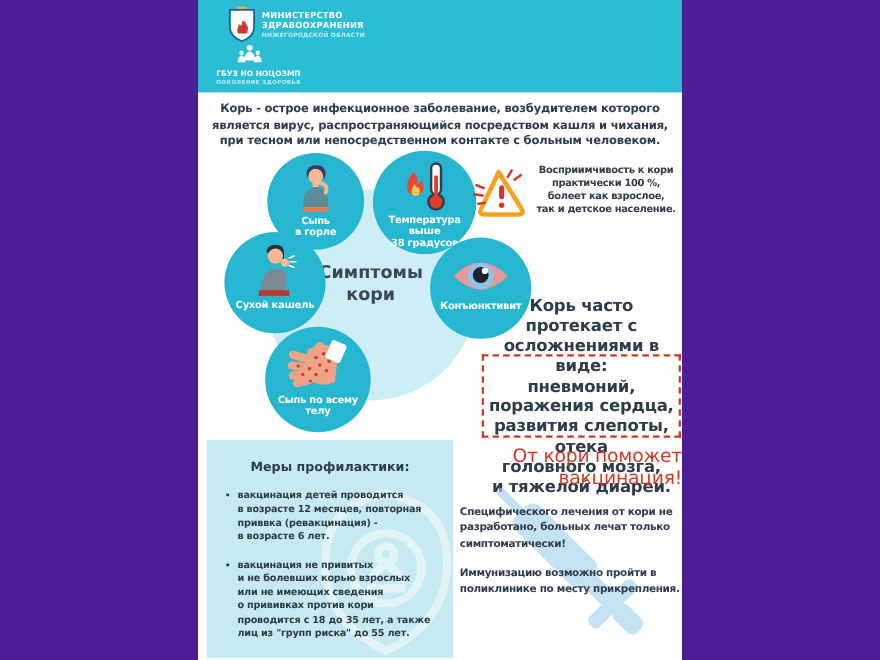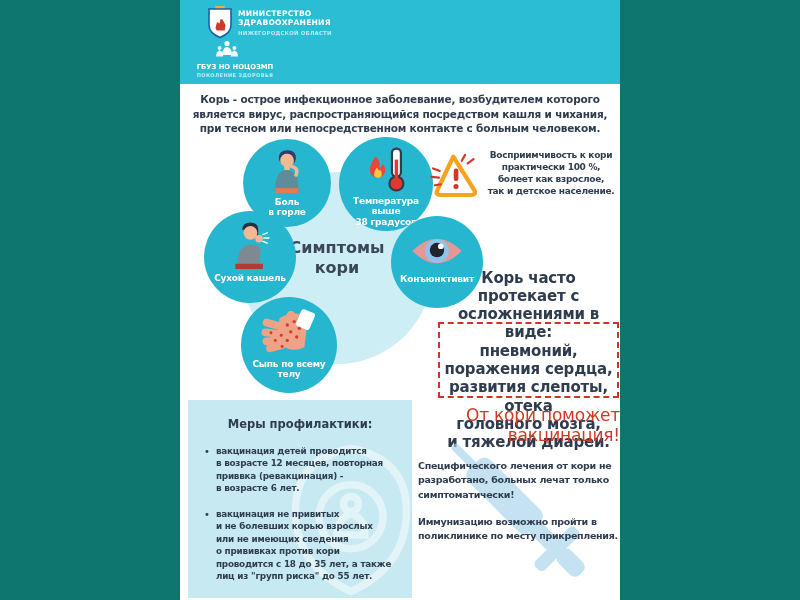--- a/index.html
+++ b/index.html
@@ -1,18 +1,18 @@
 <!DOCTYPE html>
 <html><head>
 <meta charset="utf-8">
 <style>
   * { margin:0; padding:0; box-sizing:border-box; }
   html,body { width:800px; height:600px; background:#ffffff; overflow:hidden;
               font-family:"DejaVu Sans","Liberation Sans",sans-serif; }
-  .page { position:relative; width:800px; height:600px; background:#0f766e; }
+  .page { position:relative; width:800px; height:600px; background:#4c1d95; }
   .poster { position:absolute; left:180px; top:0; width:440px; height:600px; background:#fff; }
   .pre { white-space:pre-line; }
 
   
   .header { position:absolute; left:0; top:0; width:440px; height:84px; background:#2bbdd4; }
   .crest { position:absolute; left:26px; top:5px; }
   .ministry-text { position:absolute; left:58px; top:9px; color:#fff; font-weight:700;
                    font-size:7.6px; line-height:1.25; letter-spacing:.2px; }
   .ministry-region { font-size:5.4px; font-weight:700; color:#d9f3f7; opacity:.85; margin-top:2px; letter-spacing:.2px;}
   .org-logo { position:absolute; left:34px; top:38px; }
@@ -127,21 +127,21 @@
         <svg width="50" height="46" viewBox="0 0 60 56">
           <path d="M20 15 q-1-11 11-11 q10 0 10 10 l-2 6 q-1-8-9-8 q-8 0-8 7z" fill="#333d6b"></path>
           <circle cx="30" cy="16" r="8.2" fill="#f6b893"></circle>
           <path d="M21.5 11.5 q2.5-6.5 8.5-6.5 q7 0 8.6 6.5 q-4-3.8-8.6-3.8 q-5.5 0-8.5 3.8z" fill="#333d6b"></path>
           <rect x="26.6" y="22.5" width="6.8" height="5.5" fill="#f6b893"></rect>
           <path d="M16 56 q-1-18 4.5-24 q4.5-4 9.5-4 q5 0 9.5 4 q5.5 6 4.5 24z" fill="#5d8d9b"></path>
           <rect x="16" y="50" width="28" height="6" fill="#e07a57"></rect>
           <path d="M41 34 q3-7-3-9.5 l-6-2.5" stroke="#f6b893" stroke-width="4.4" fill="none" stroke-linecap="round"></path>
         </svg>
       </span>
-      <div class="lbl pre">Боль
+      <div class="lbl pre">Сыпь
 в горле</div>
     </div>
 
     <div class="sym sym2">
       <span>
         <svg width="52" height="46" viewBox="0 0 60 54">
           <path d="M18 12 q-7 9-7 16 q0 9 9 9 q9 0 9-9 q0-4.5-3.5-7 q0 4.5-3.5 4.5 q2.5-7-4-13.5z" fill="#e8483b"></path>
           <path d="M19.5 25 q-3.5 4.5-3.5 8 q0 4.5 4.5 4.5 q4.5 0 4.5-4.5 q0-3-2.3-5.3 q-.7 3.3-3.2-2.7z" fill="#f7c843"></path>
           <rect x="37" y="3" width="10.5" height="33" rx="5.2" fill="#ffffff" stroke="#333b4e" stroke-width="2.6"></rect>
           <circle cx="42.2" cy="44" r="8.2" fill="#df3a2e" stroke="#333b4e" stroke-width="2.6"></circle>

